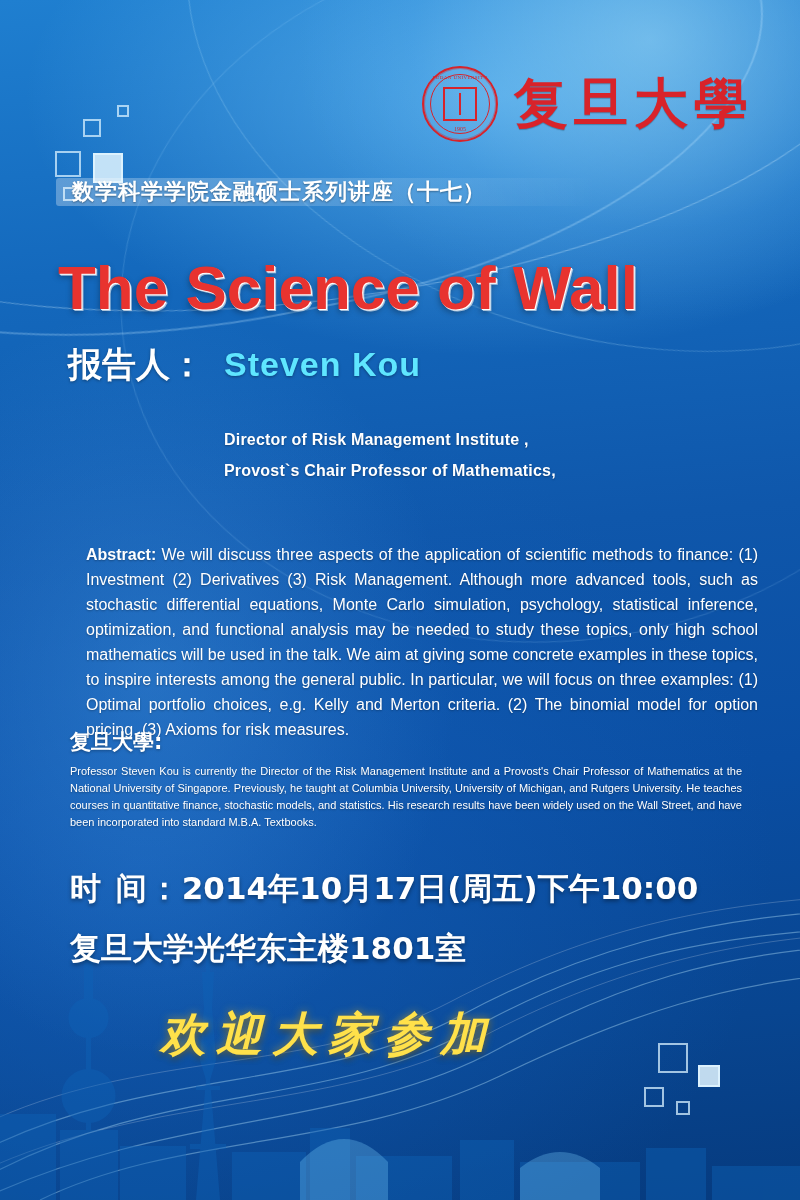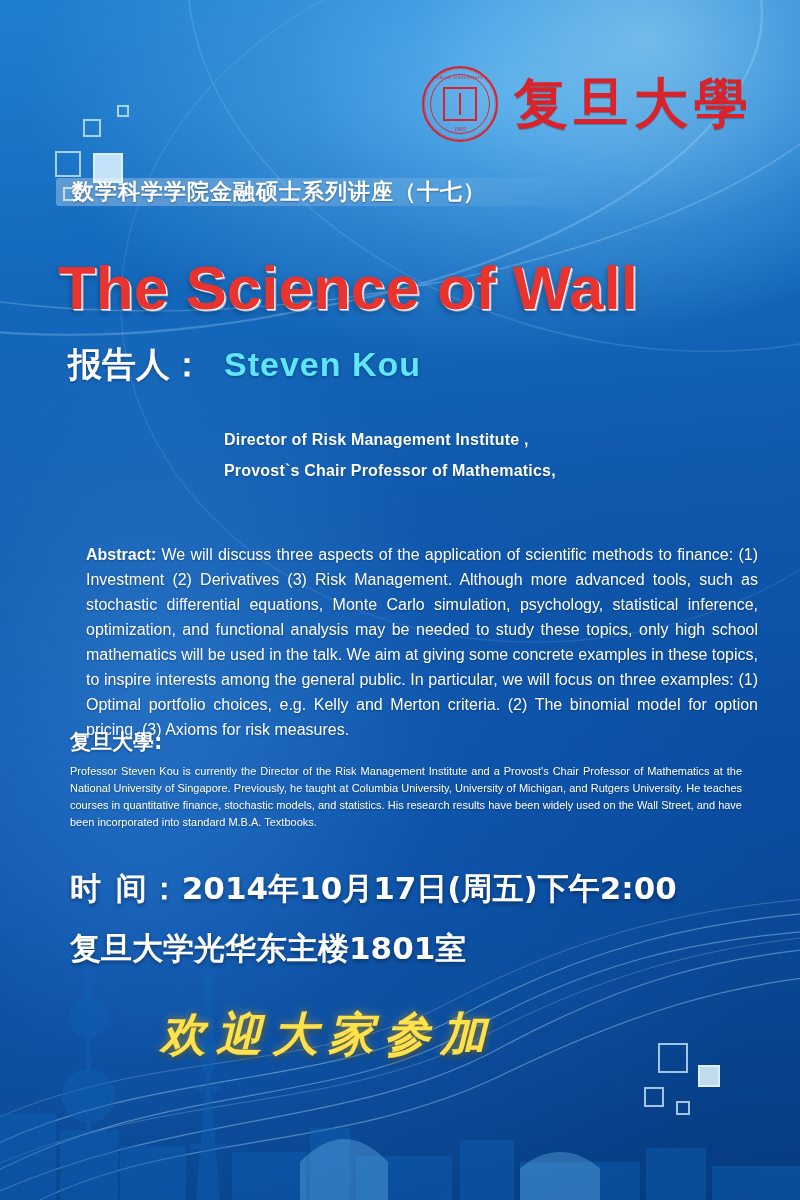--- a/index.html
+++ b/index.html
@@ -422,21 +422,21 @@
 
   <div class="abstract">
     <b>Abstract:</b><span> We will discuss three aspects of the application of scientific methods to finance: (1) Investment (2) Derivatives (3) Risk Management. Although more advanced tools, such as stochastic differential equations, Monte Carlo simulation, psychology, statistical inference, optimization, and functional analysis may be needed to study these topics, only high school mathematics will be used in the talk. We aim at giving some concrete examples in these topics, to inspire interests among the general public. In particular, we will focus on three examples: (1) Optimal portfolio choices, e.g. Kelly and Merton criteria. (2) The binomial model for option pricing. (3) Axioms for risk measures.</span>
   </div>
 
   <div class="bio-heading">复旦大學:</div>
   <div class="bio-body">Professor Steven Kou is currently the Director of the Risk Management Institute and a Provost's Chair Professor of Mathematics at the National University of Singapore. Previously, he taught at Columbia University, University of Michigan, and Rutgers University. He teaches courses in quantitative finance, stochastic models, and statistics. His research results have been widely used on the Wall Street, and have been incorporated into standard M.B.A. Textbooks.</div>
 
   <div class="detail-row detail-time">
     <span class="detail-label">时 间：</span>
-    <span class="detail-value">2014年10月17日(周五)下午2:00</span>
+    <span class="detail-value">2014年10月17日(周五)下午10:00</span>
   </div>
   <div class="detail-row detail-place">
     <span class="detail-value">复旦大学光华东主楼1801室</span>
   </div>
 
   <div class="welcome">欢迎大家参加</div>
 
 </div>
 
 </body></html>

